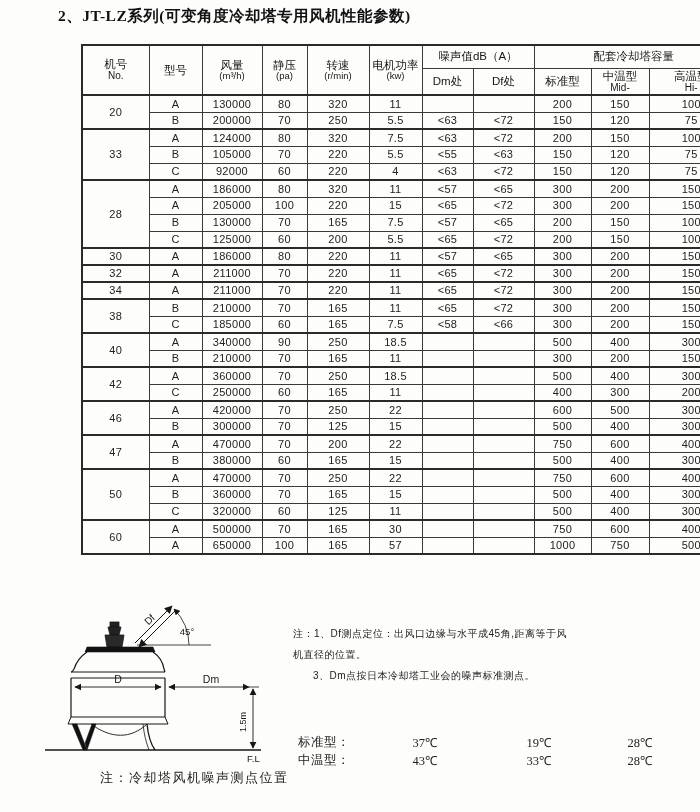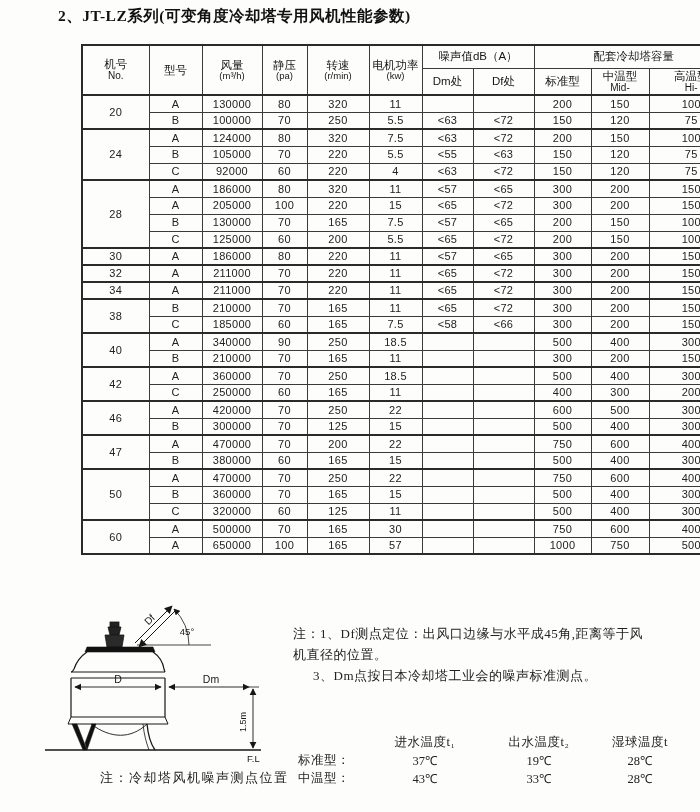--- a/index.html
+++ b/index.html
@@ -44,22 +44,22 @@
   .diagram-caption {
     position:absolute; left:100px; top:769px;
     font-family:"Liberation Serif", serif;
     font-size:13px; letter-spacing:1.5px; color:#222;
   }
   .dim-text { font-family:"Liberation Sans", sans-serif; fill:#161616; }
 
   
   .notes {
     position:absolute; left:293px; top:623px; width:400px;
-    font-family:Liberation Serif, serif;
-    font-size:13px; line-height:21px; color:#222; letter-spacing:0.5px;
+    font-family:Liberation Sans, sans-serif;
+    font-size:10px; line-height:21px; color:#222; letter-spacing:0.5px;
   }
   .note-line.ind-a { }
   .note-line.ind-b { margin-left:20px; }
 
   
   .temps { position:absolute; left:296px; top:733px; }
   .temps table {
     border-collapse:collapse;
     font-family:"Liberation Serif", serif;
     font-size:12.5px; color:#222;
@@ -141,32 +141,32 @@
           <td>320</td>
           <td>11</td>
           <td></td>
           <td></td>
           <td>200</td>
           <td>150</td>
           <td>100</td>
         </tr>
         <tr>
           <td>B</td>
-          <td>100000</td>
+          <td>200000</td>
           <td>70</td>
           <td>250</td>
           <td>5.5</td>
           <td>&lt;63</td>
           <td>&lt;72</td>
           <td>150</td>
           <td>120</td>
           <td>75</td>
         </tr>
         <tr class="group-start">
-          <td rowspan="3">24</td>
+          <td rowspan="3">33</td>
           <td>A</td>
           <td>124000</td>
           <td>80</td>
           <td>320</td>
           <td>7.5</td>
           <td>&lt;63</td>
           <td>&lt;72</td>
           <td>200</td>
           <td>150</td>
           <td>100</td>
@@ -534,26 +534,20 @@
 
   <div class="notes">
     <div class="note-line">注：1、Df测点定位：出风口边缘与水平成45角,距离等于风</div>
     <div class="note-line ind-a">机直径的位置。</div>
     <div class="note-line ind-b">3、Dm点按日本冷却塔工业会的噪声标准测点。</div>
   </div>
 
   <div class="temps">
     <table>
       <tbody>
-          <tr class="t-head">
-        <td class="t-label"></td>
-        <td class="t-in">进水温度t₁</td>
-        <td class="t-out">出水温度t₂</td>
-        <td class="t-wet">湿球温度t</td>
-      </tr>
       <tr>
         <td class="t-label">标准型：</td>
         <td class="t-in">37℃</td>
         <td class="t-out">19℃</td>
         <td class="t-wet">28℃</td>
       </tr>
       <tr>
         <td class="t-label">中温型：</td>
         <td class="t-in">43℃</td>
         <td class="t-out">33℃</td>

